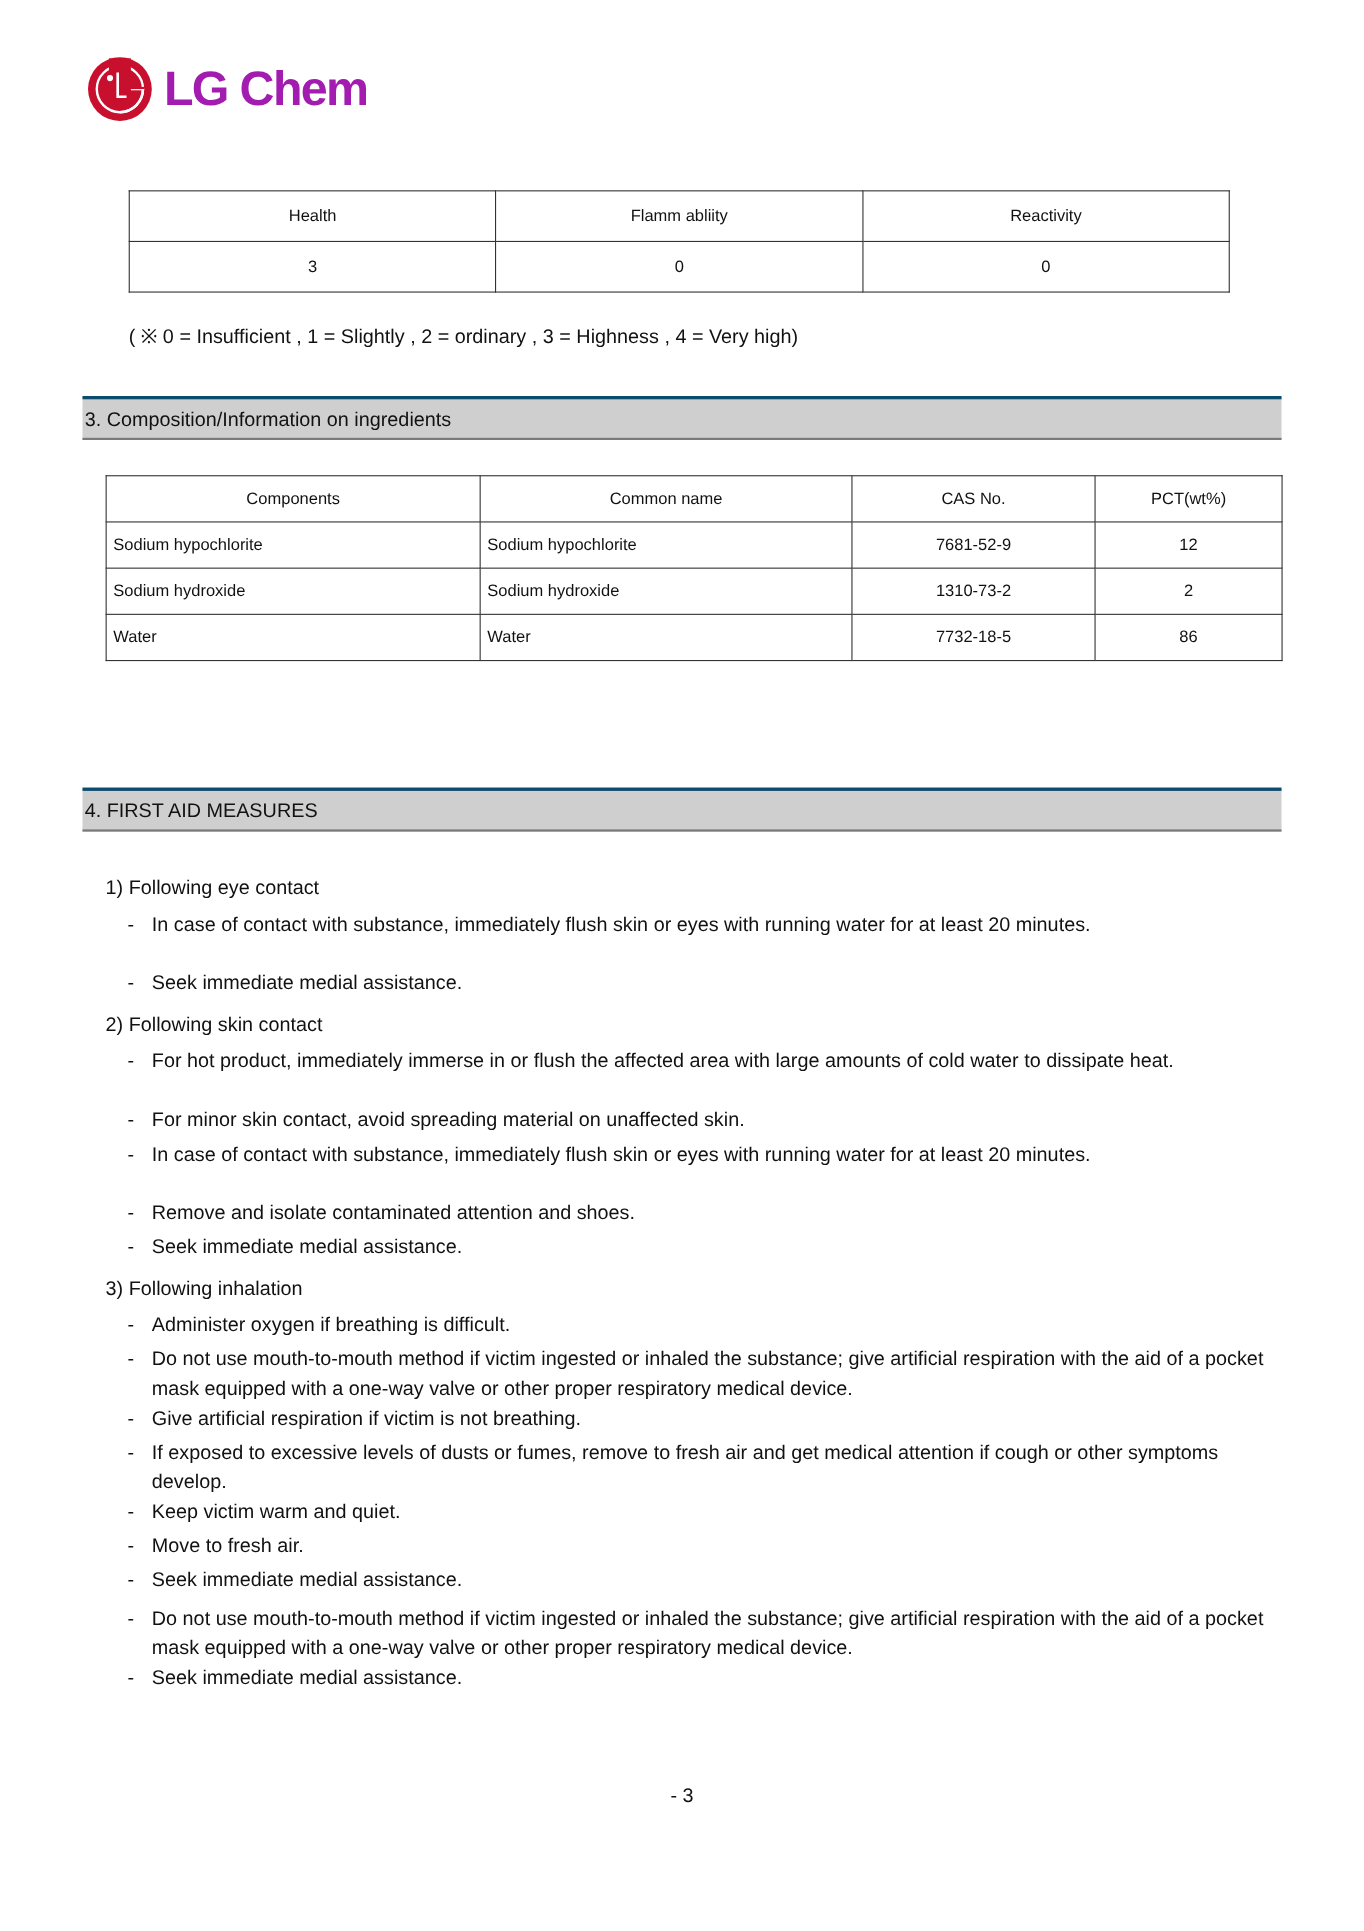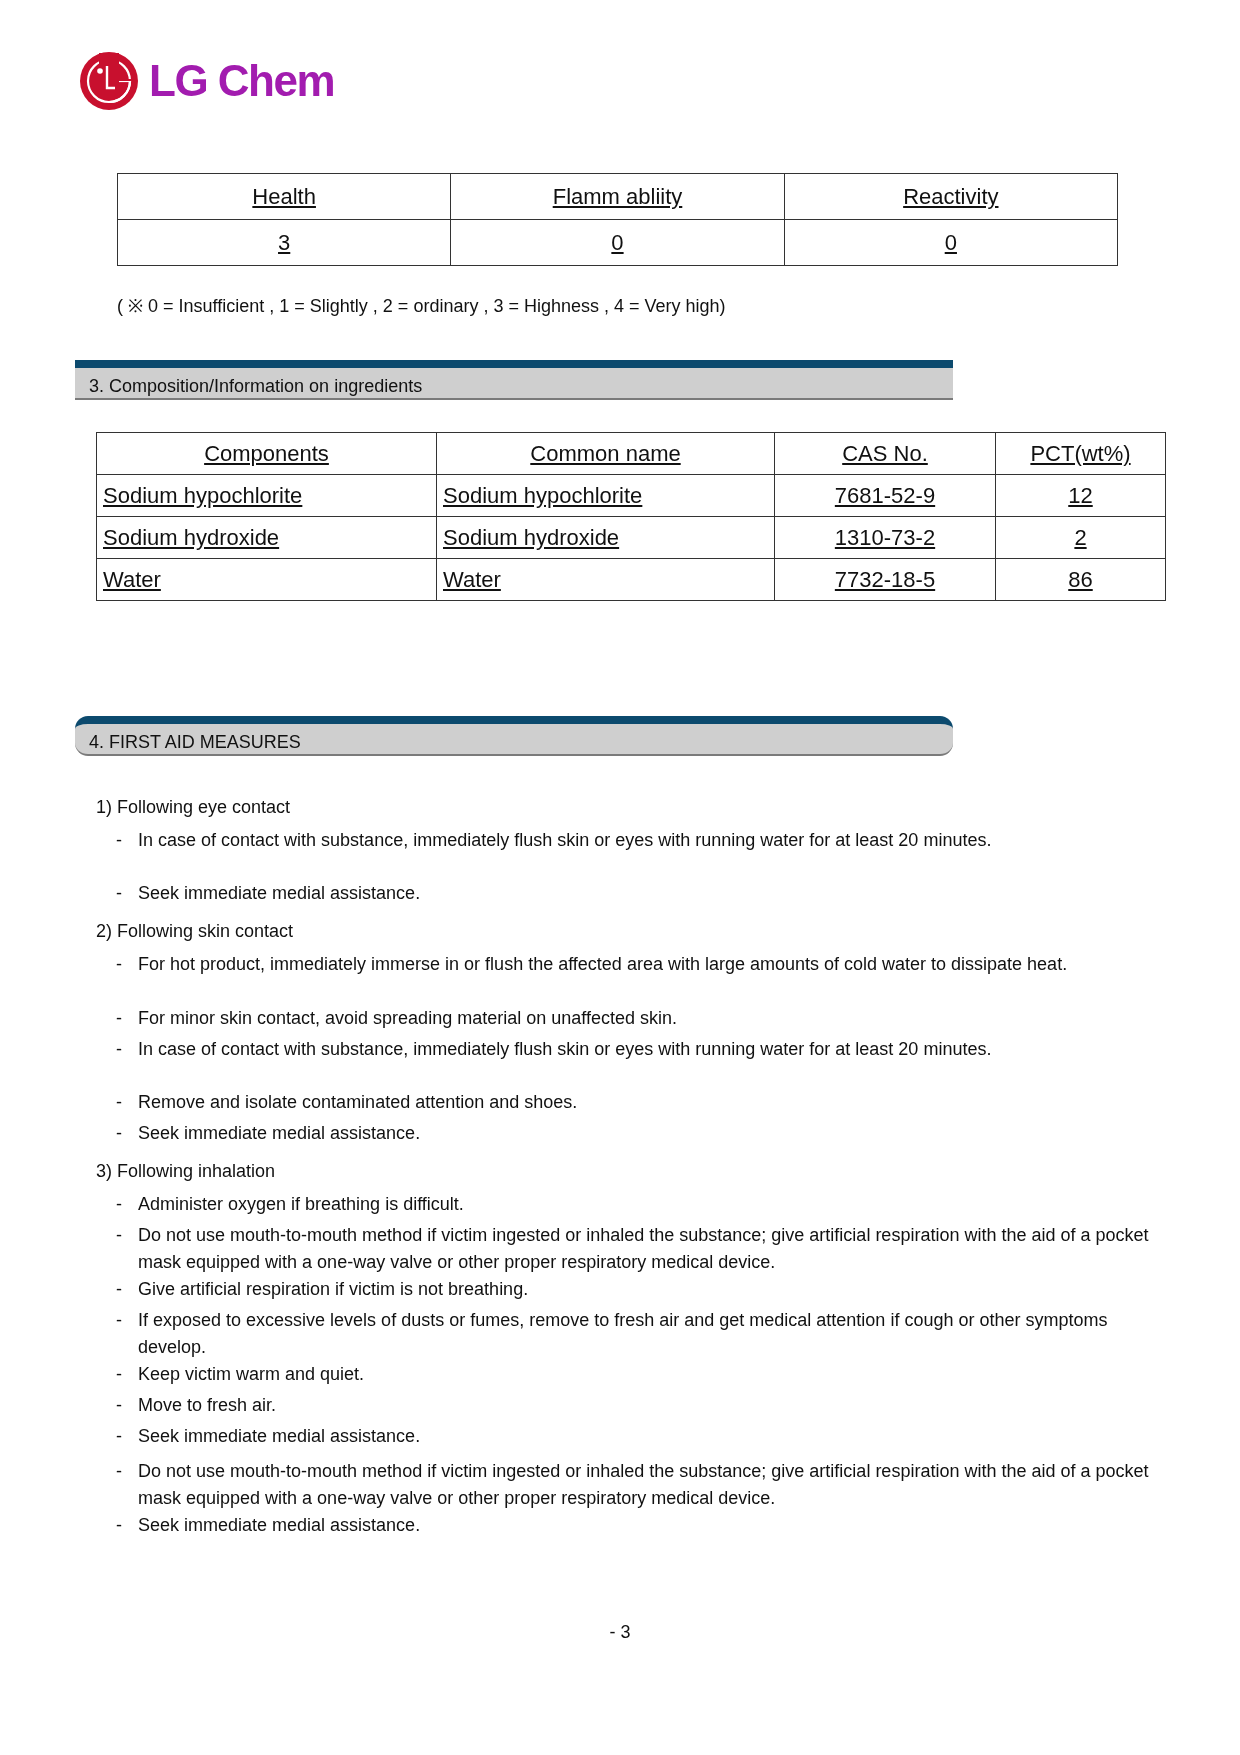--- a/index.html
+++ b/index.html
@@ -5,31 +5,31 @@
     html, body { margin: 0; padding: 0; background: #ffffff; }
     body {
       width: 1240px; height: 1755px; position: relative; overflow: hidden;
       font-family: "Liberation Sans", sans-serif; color: #111; font-size: 18px;
     }
     .logo { position: absolute; left: 79px; top: 51px; height: 60px; display: flex; align-items: center; }
     .logo-mark { width: 60px; height: 60px; }
     .logo-text { margin-left: 10px; font-family: "Liberation Sans", sans-serif; font-weight: bold; font-size: 44px; color: #a21caf; letter-spacing: -1.5px; line-height: 60px; }
 
     table { border-collapse: collapse; position: absolute; }
-    td { border: 1px solid #333; font-size: 22px; padding: 0 6px; text-decoration: underline; }
+    td { border: 1px solid #333; font-size: 15px; padding: 0 6px; }
 
     .hazard-table { left: 117px; top: 173px; width: 1001px; }
     .hazard-table td { height: 45px; text-align: center; width: 33.33%; }
 
     .legend-note { position: absolute; left: 117px; top: 293px; font-size: 18px; text-align: right; }
 
     .section-header {
-      position: absolute; left: 75px; width: 878px; height: 40px;
-      background: #cfcfcf; border-top: 8px solid #0c4a6e; border-bottom: 2px solid #7a7a7a;
-      box-sizing: border-box; font-size: 18px; line-height: 36px; padding-left: 14px;
+      position: absolute; left: 75px; width: 1090px; height: 40px;
+      background: #cfcfcf; border-top: 3px solid #0c4a6e; border-bottom: 2px solid #7a7a7a;
+      box-sizing: border-box; font-size: 18px; line-height: 36px; padding-left: 2px;
     }
 
     .comp-table { left: 96px; top: 432px; width: 1070px; border-radius: 14px; }
     .comp-table td { height: 41px; }
     .comp-table .c1 { width: 327px; }
     .comp-table .c2 { width: 325px; }
     .comp-table .c3 { width: 208px; text-align: center; }
     .comp-table .c4 { text-align: center; }
     .comp-table .hdr td { text-align: center; }
 
@@ -97,21 +97,21 @@
   </tr>
   <tr>
     <td class="c1">Water</td>
     <td class="c2">Water</td>
     <td class="c3">7732-18-5</td>
     <td class="c4">86</td>
   </tr>
 </tbody>
   </table>
 
-<div class="section-header" style="top:716px;border-radius:13px;">4. FIRST AID MEASURES</div>
+<div class="section-header" style="top:716px;">4. FIRST AID MEASURES</div>
 
 <div class="first-aid">
 
   <div class="sub-heading" style="margin-top:0;">1) Following eye contact</div>
   <div class="item" style="margin-top:8px;"><span class="dash">-</span><span>In case of contact with substance, immediately flush skin or eyes with running water for at least 20 minutes.</span></div>
   <div class="item" style="margin-top:26px;"><span class="dash">-</span><span>Seek immediate medial assistance.</span></div>
 
   <div class="sub-heading" style="margin-top:12px;">2) Following skin contact</div>
   <div class="item" style="margin-top:8px;"><span class="dash">-</span><span>For hot product, immediately immerse in or flush the affected area with large amounts of cold water to dissipate heat.</span></div>
   <div class="item" style="margin-top:27px;"><span class="dash">-</span><span>For minor skin contact, avoid spreading material on unaffected skin.</span></div>

